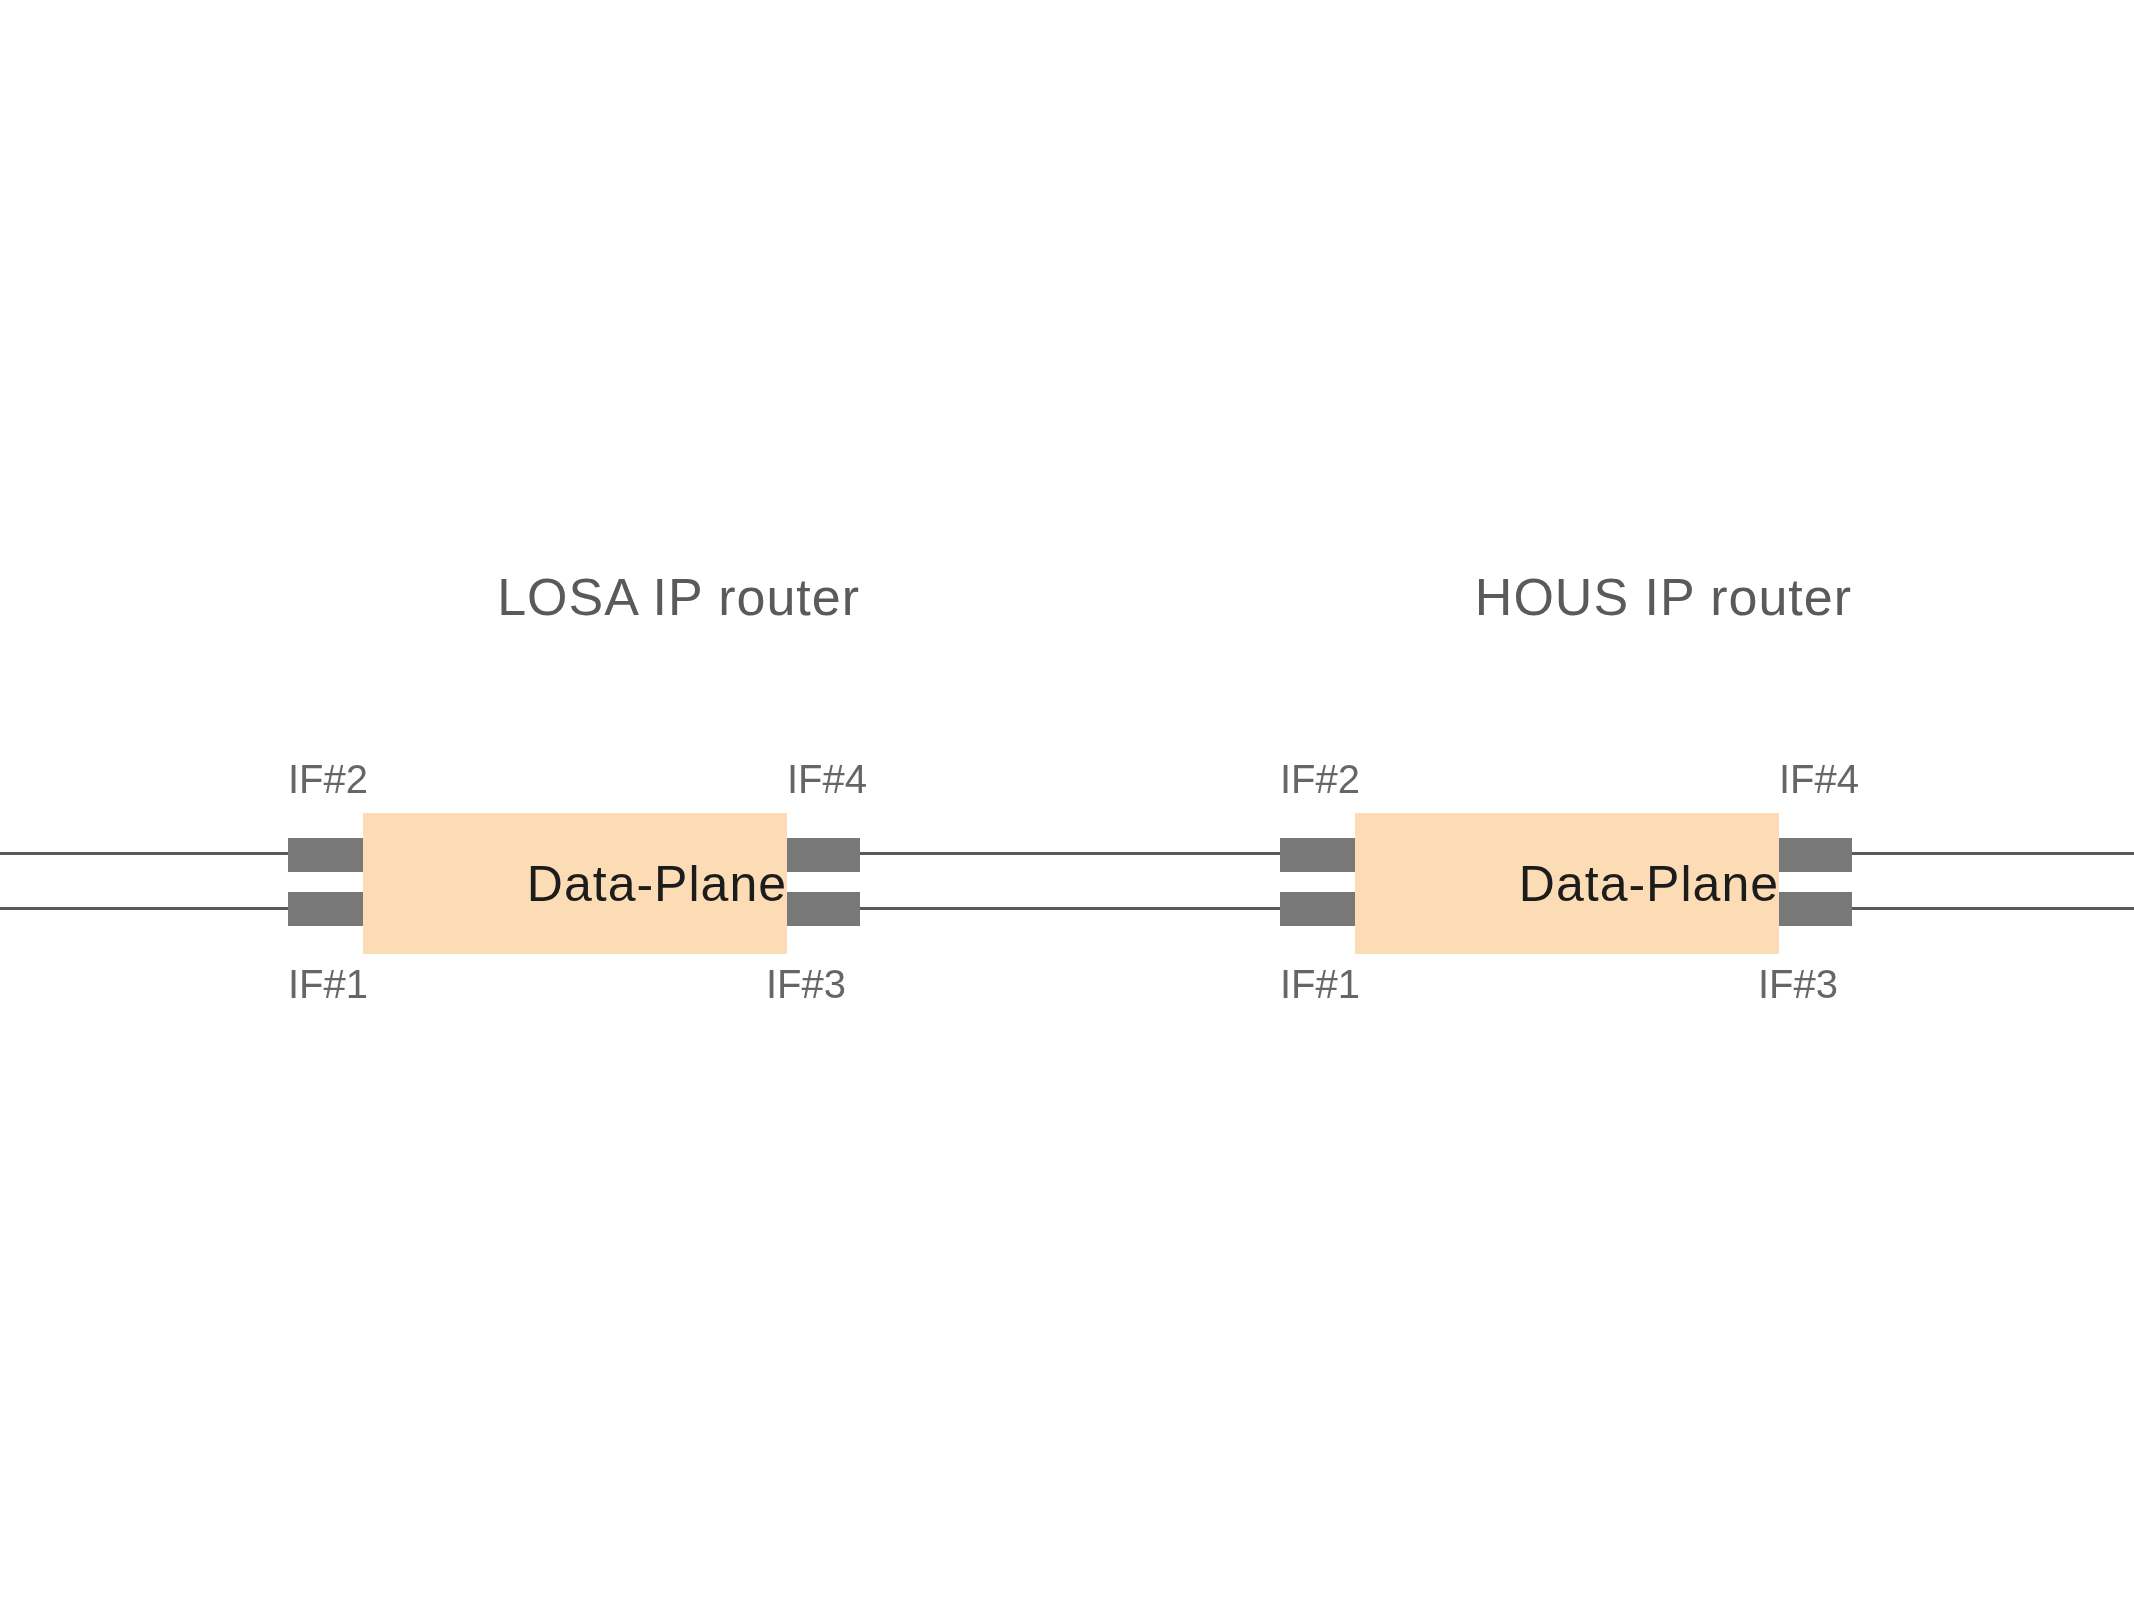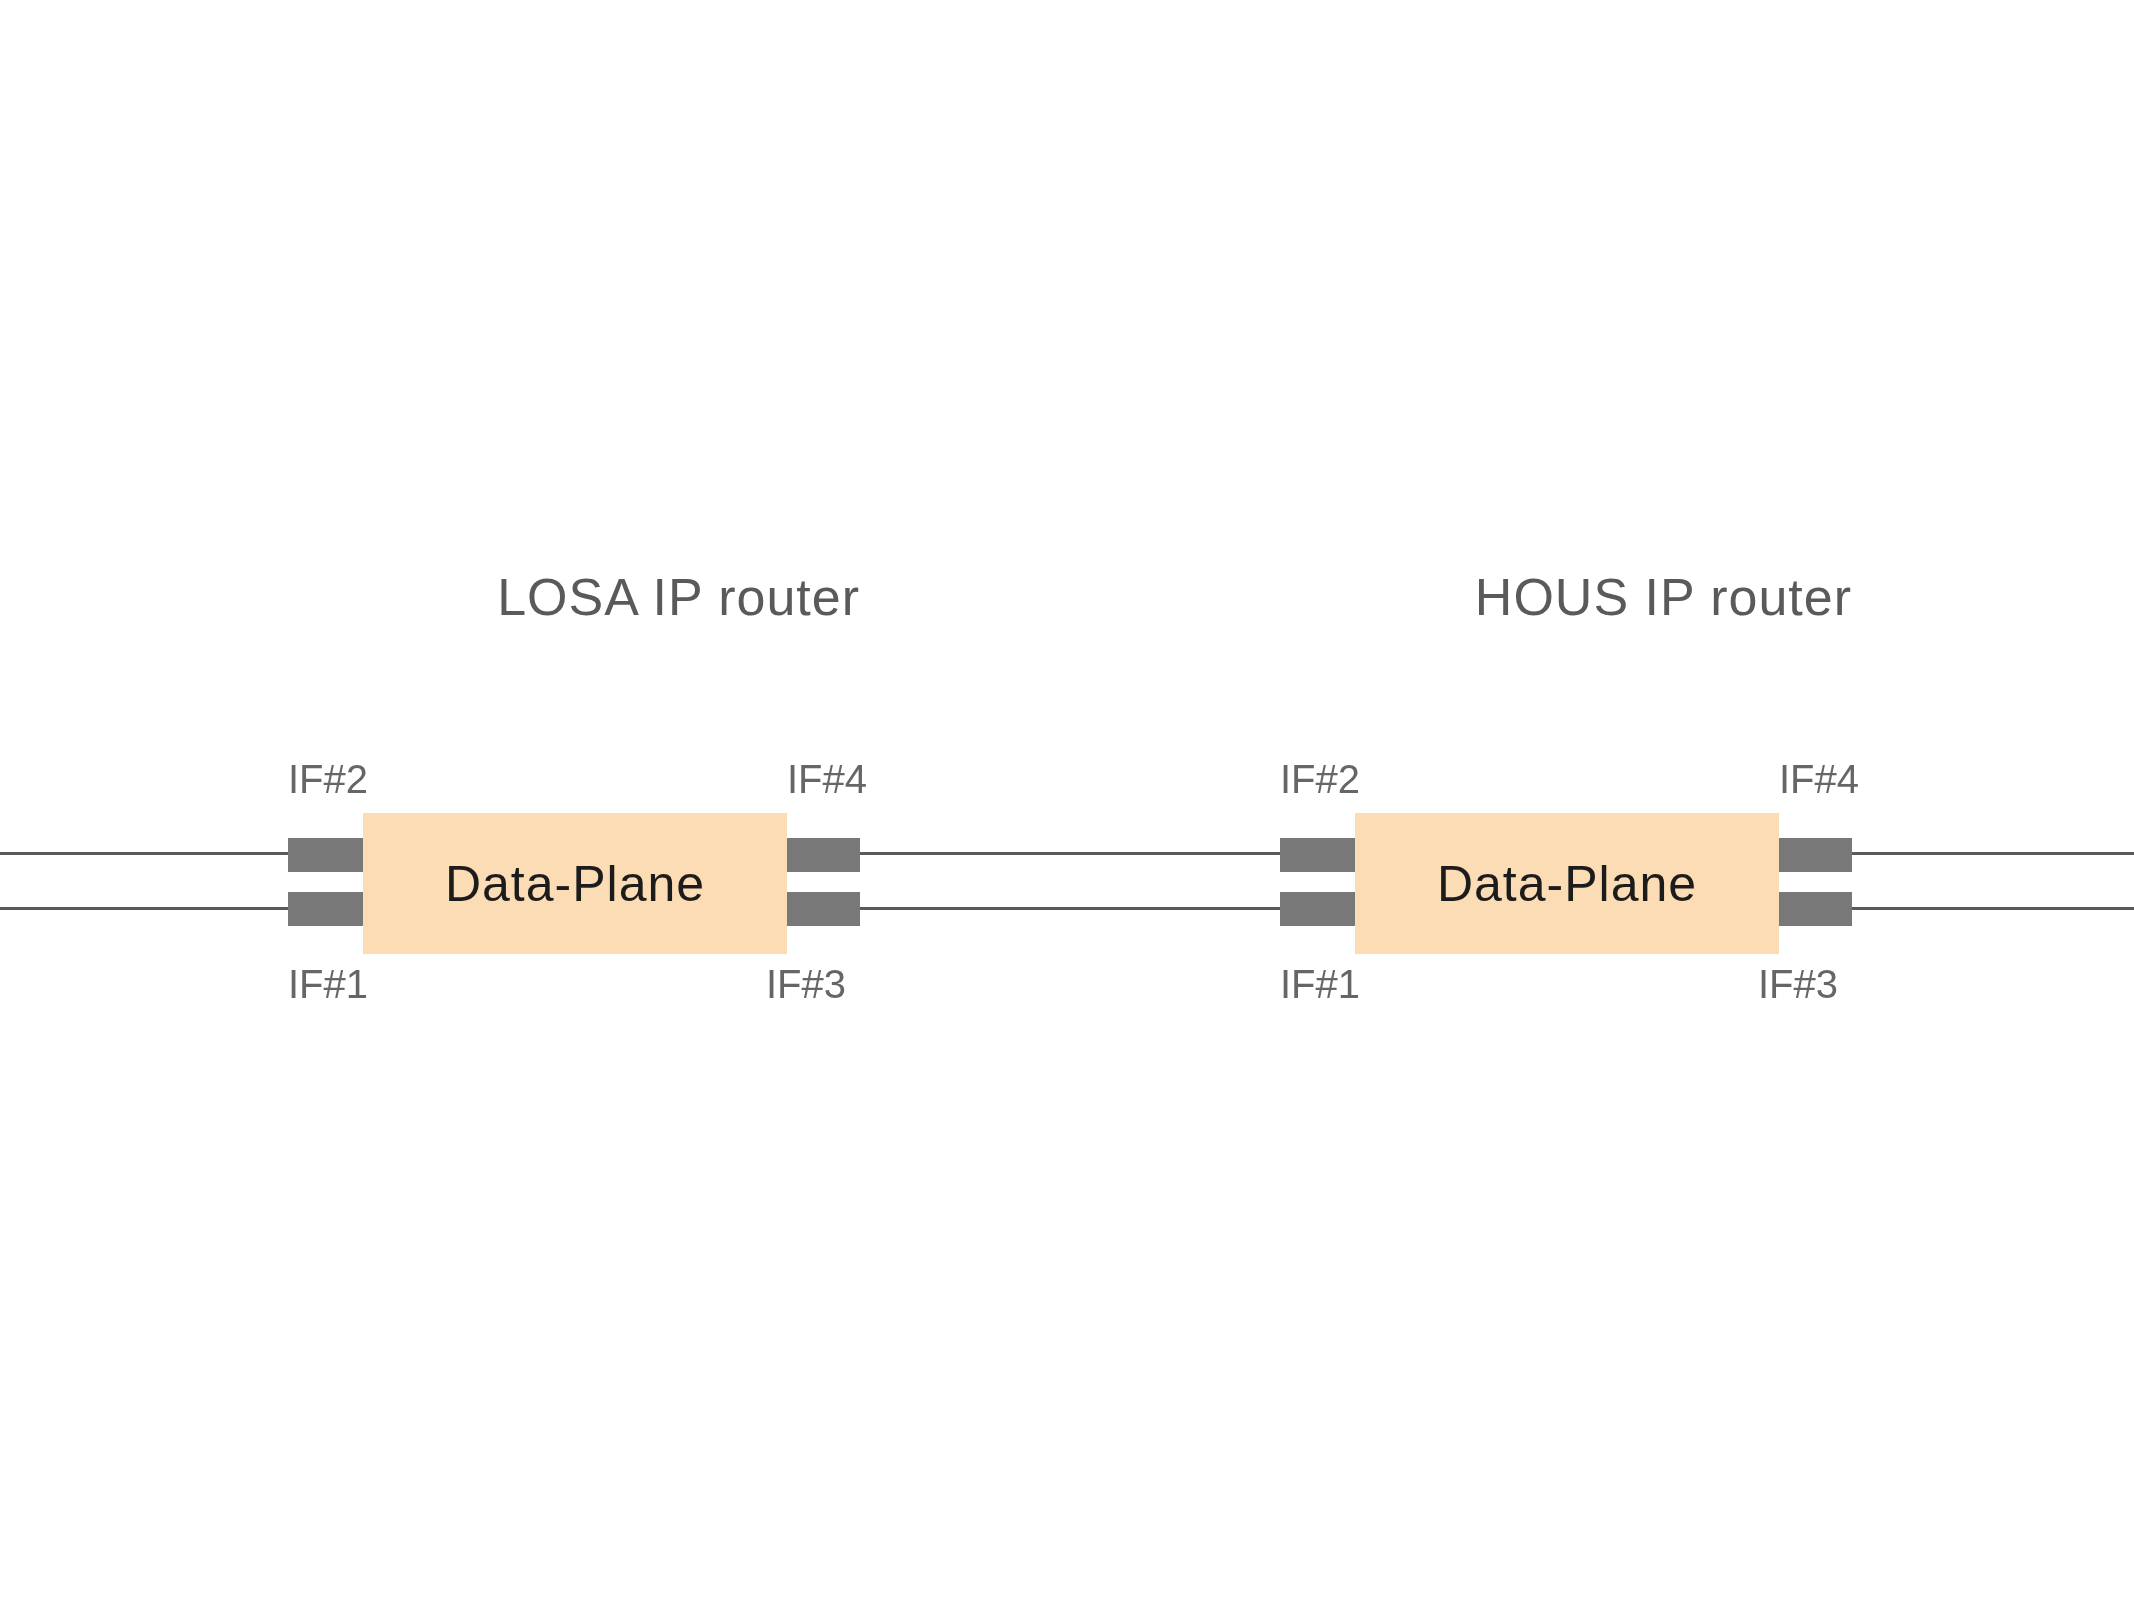--- a/index.html
+++ b/index.html
@@ -59,21 +59,21 @@
   }
   .dataplane-box {
     position: absolute;
     left: 75px;
     top: 253px;
     width: 424px;
     height: 141px;
     background: var(--box-fill);
     display: flex;
     align-items: center;
-    justify-content: center;
+    justify-content: flex-end;
   }
   .dataplane-label {
     font-size: 50px;
     line-height: 1;
     color: var(--box-text-color);
     letter-spacing: 1px;
     white-space: nowrap;
   }
   .port {
     position: absolute;

